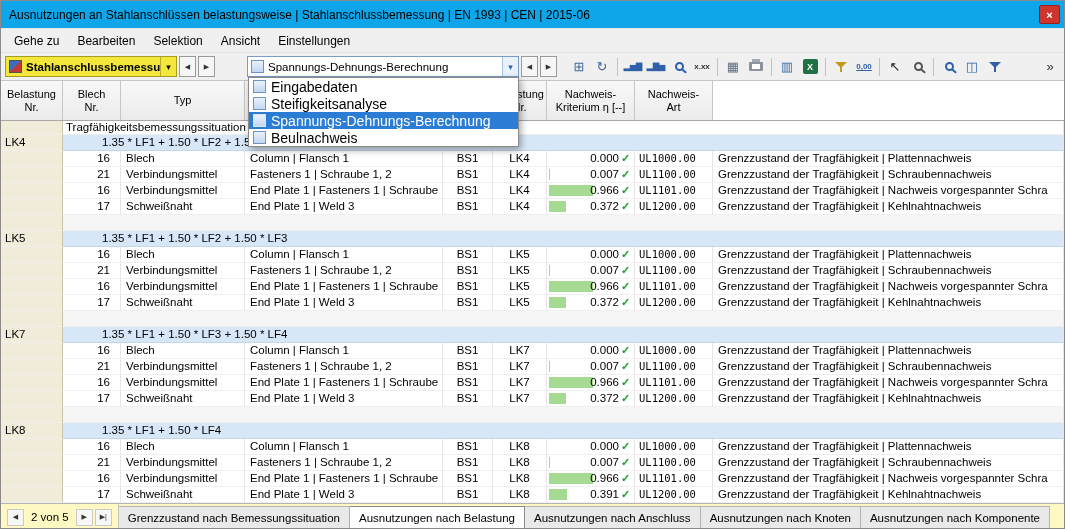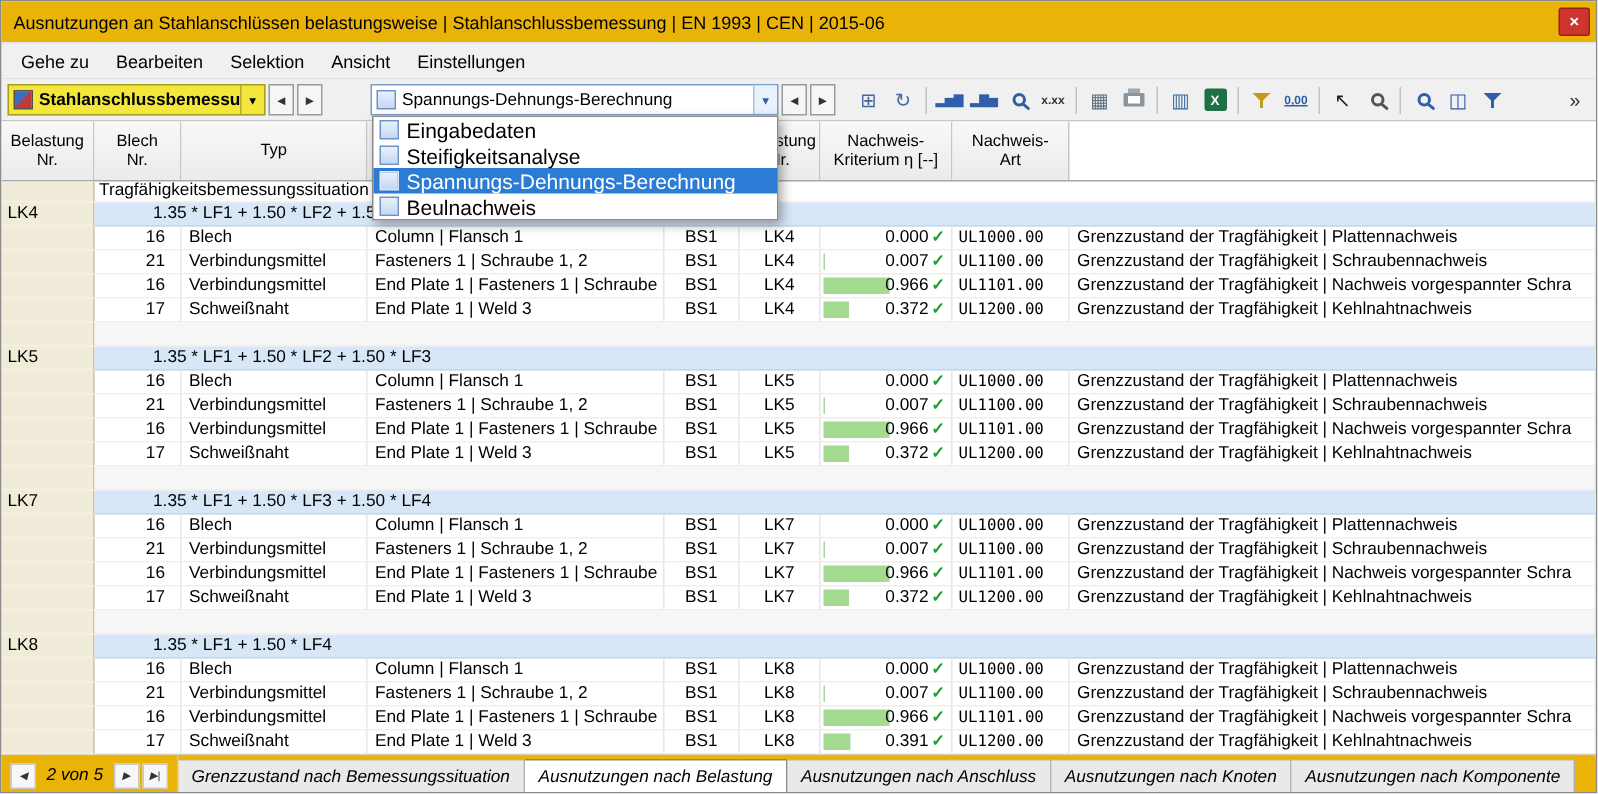--- a/index.html
+++ b/index.html
@@ -1,21 +1,21 @@
 <!DOCTYPE html>
 <html><head>
 <meta charset="utf-8">
 <style>
   *{margin:0;padding:0;box-sizing:border-box;}
   html,body{margin:0;padding:0;background:#fff;}
   body{font-family:"Liberation Sans",sans-serif;color:#000;}
   .win{position:relative;width:1065px;height:529px;border:1px solid #8a8a8a;background:#fff;overflow:hidden;font-size:12px;}
 
   
-  .titlebar{height:28px;background:#eab308;border-bottom:1px solid #e6e6e6;display:flex;align-items:center;padding:0 4px 0 8px;}
+  .titlebar{height:28px;background:#0ea5e9;border-bottom:1px solid #e6e6e6;display:flex;align-items:center;padding:0 4px 0 8px;}
   .title{font-size:12px;white-space:nowrap;overflow:hidden;}
   .closebtn{margin-left:auto;width:21px;height:19px;background:#ce352c;color:#fff;border:1px solid #992018;border-radius:2px;font-size:11px;font-weight:bold;display:flex;align-items:center;justify-content:center;}
 
   
   .menubar{height:24px;background:#f0f0f0;display:flex;align-items:center;padding-left:4px;border-bottom:1px solid #e2e2e2;}
   .menu-item{display:inline-block;padding:3px 9px;font-size:12px;}
 
   
   .toolbar{height:28px;background:#f0f0f0;border-bottom:1px solid #c6c6c6;display:flex;align-items:center;padding:0 4px;}
   .combo{height:21px;display:flex;align-items:center;border:1px solid #8f8f8f;background:#fff;}
@@ -74,21 +74,21 @@
   .num{text-align:right;padding-right:10px;}
   .ctr{text-align:center;}
   .lft{padding-left:5px;}
   .mono{font-family:"DejaVu Sans Mono",monospace;font-size:10.5px;padding-left:4px;}
   .eta{display:flex;align-items:center;position:relative;padding:0 2px;}
   .etabar{position:absolute;left:2px;top:2px;height:11px;background:#a4da92;display:inline-block;}
   .etaval{margin-left:auto;position:relative;z-index:1;}
   .checkmark{color:#1d9e2f;font-weight:bold;width:13px;text-align:center;font-size:11px;position:relative;z-index:1;display:inline-block;}
 
   
-  .statusbar{height:27px;background:#eab308;border-top:1px solid #b5b5b5;display:flex;align-items:stretch;overflow:hidden;font-style:italic;}
+  .statusbar{height:27px;background:#fef9c3;border-top:1px solid #b5b5b5;display:flex;align-items:stretch;overflow:hidden;}
   .pager{display:flex;align-items:center;gap:2px;padding:0 6px;border-right:1px solid #c5c5c5;flex:none;}
   .pgbtn{width:17px;height:17px;display:inline-flex;align-items:center;justify-content:center;font-size:7px;color:#333;border:1px solid #c9c9c9;background:#f7f7f7;}
   .pgbtn.first::before{content:"◀";} .pgbtn.next::before{content:"▶";} .pgbtn.last::before{content:"▶|";}
   .pglabel{padding:0 5px;font-size:11.5px;}
   .tabstrip{display:flex;align-items:stretch;padding-top:2px;}
   .tab{display:flex;align-items:center;padding:0 9px;font-size:11.5px;background:#e9e9e9;border:1px solid #b3b3b3;border-left:none;white-space:nowrap;}
   .tab.active{background:#ffffff;border-color:#8a8a8a;font-weight:normal;}
 </style>
 </head>
 <body>

